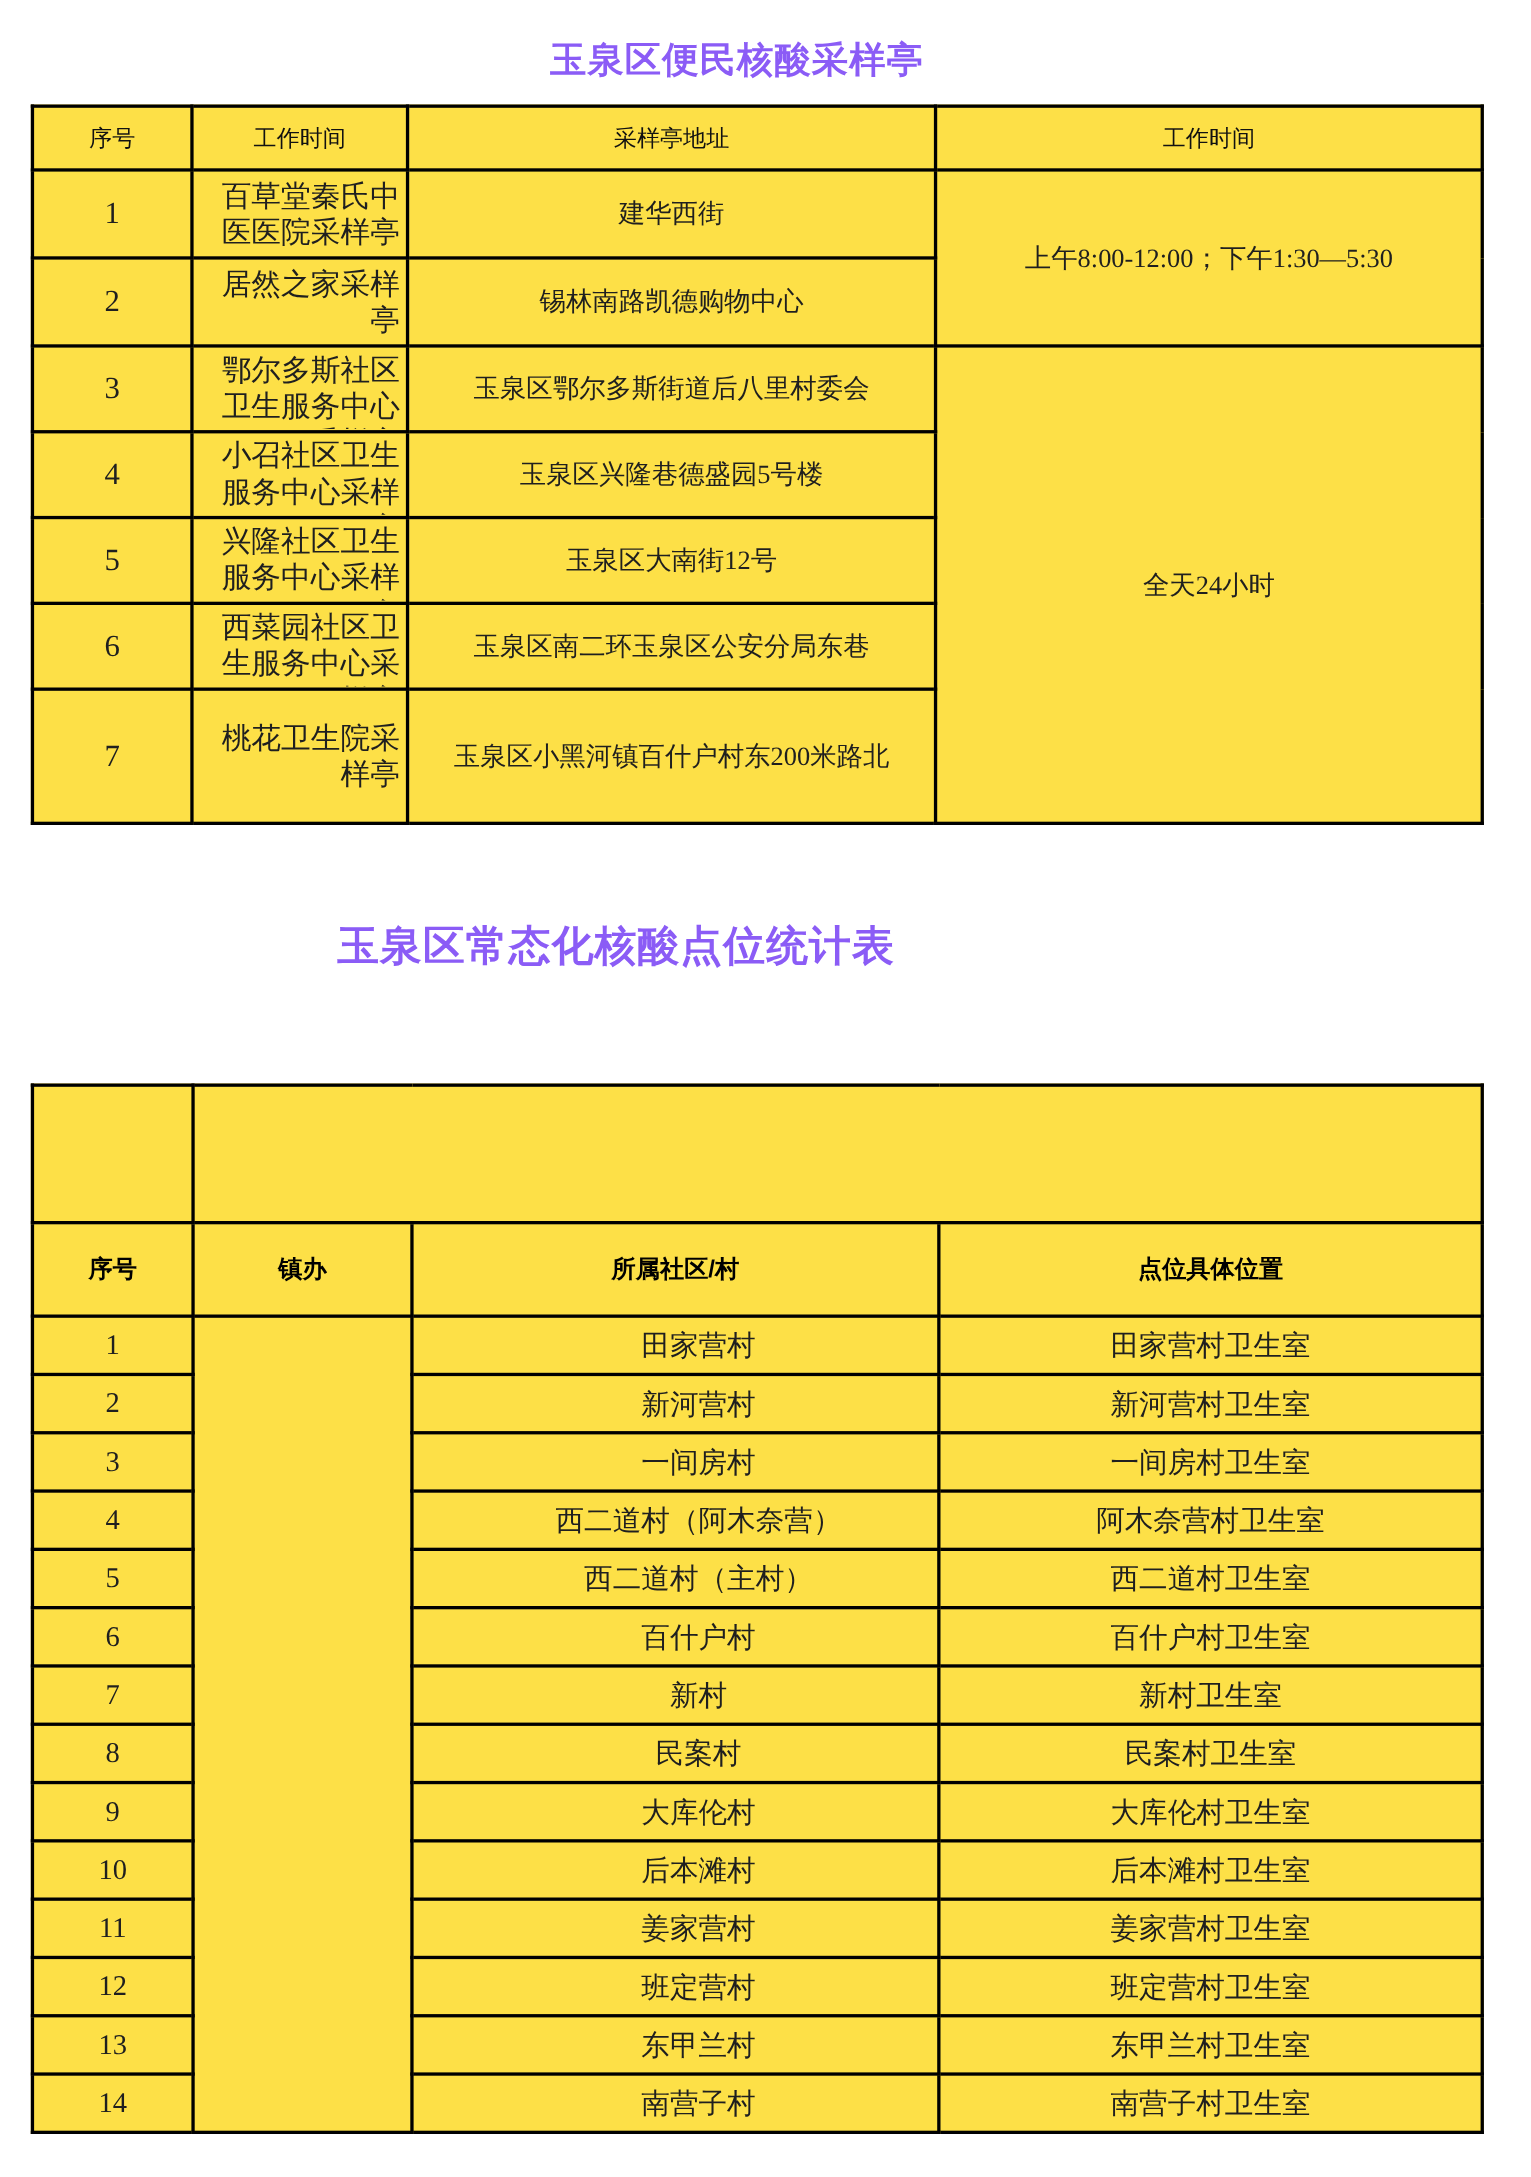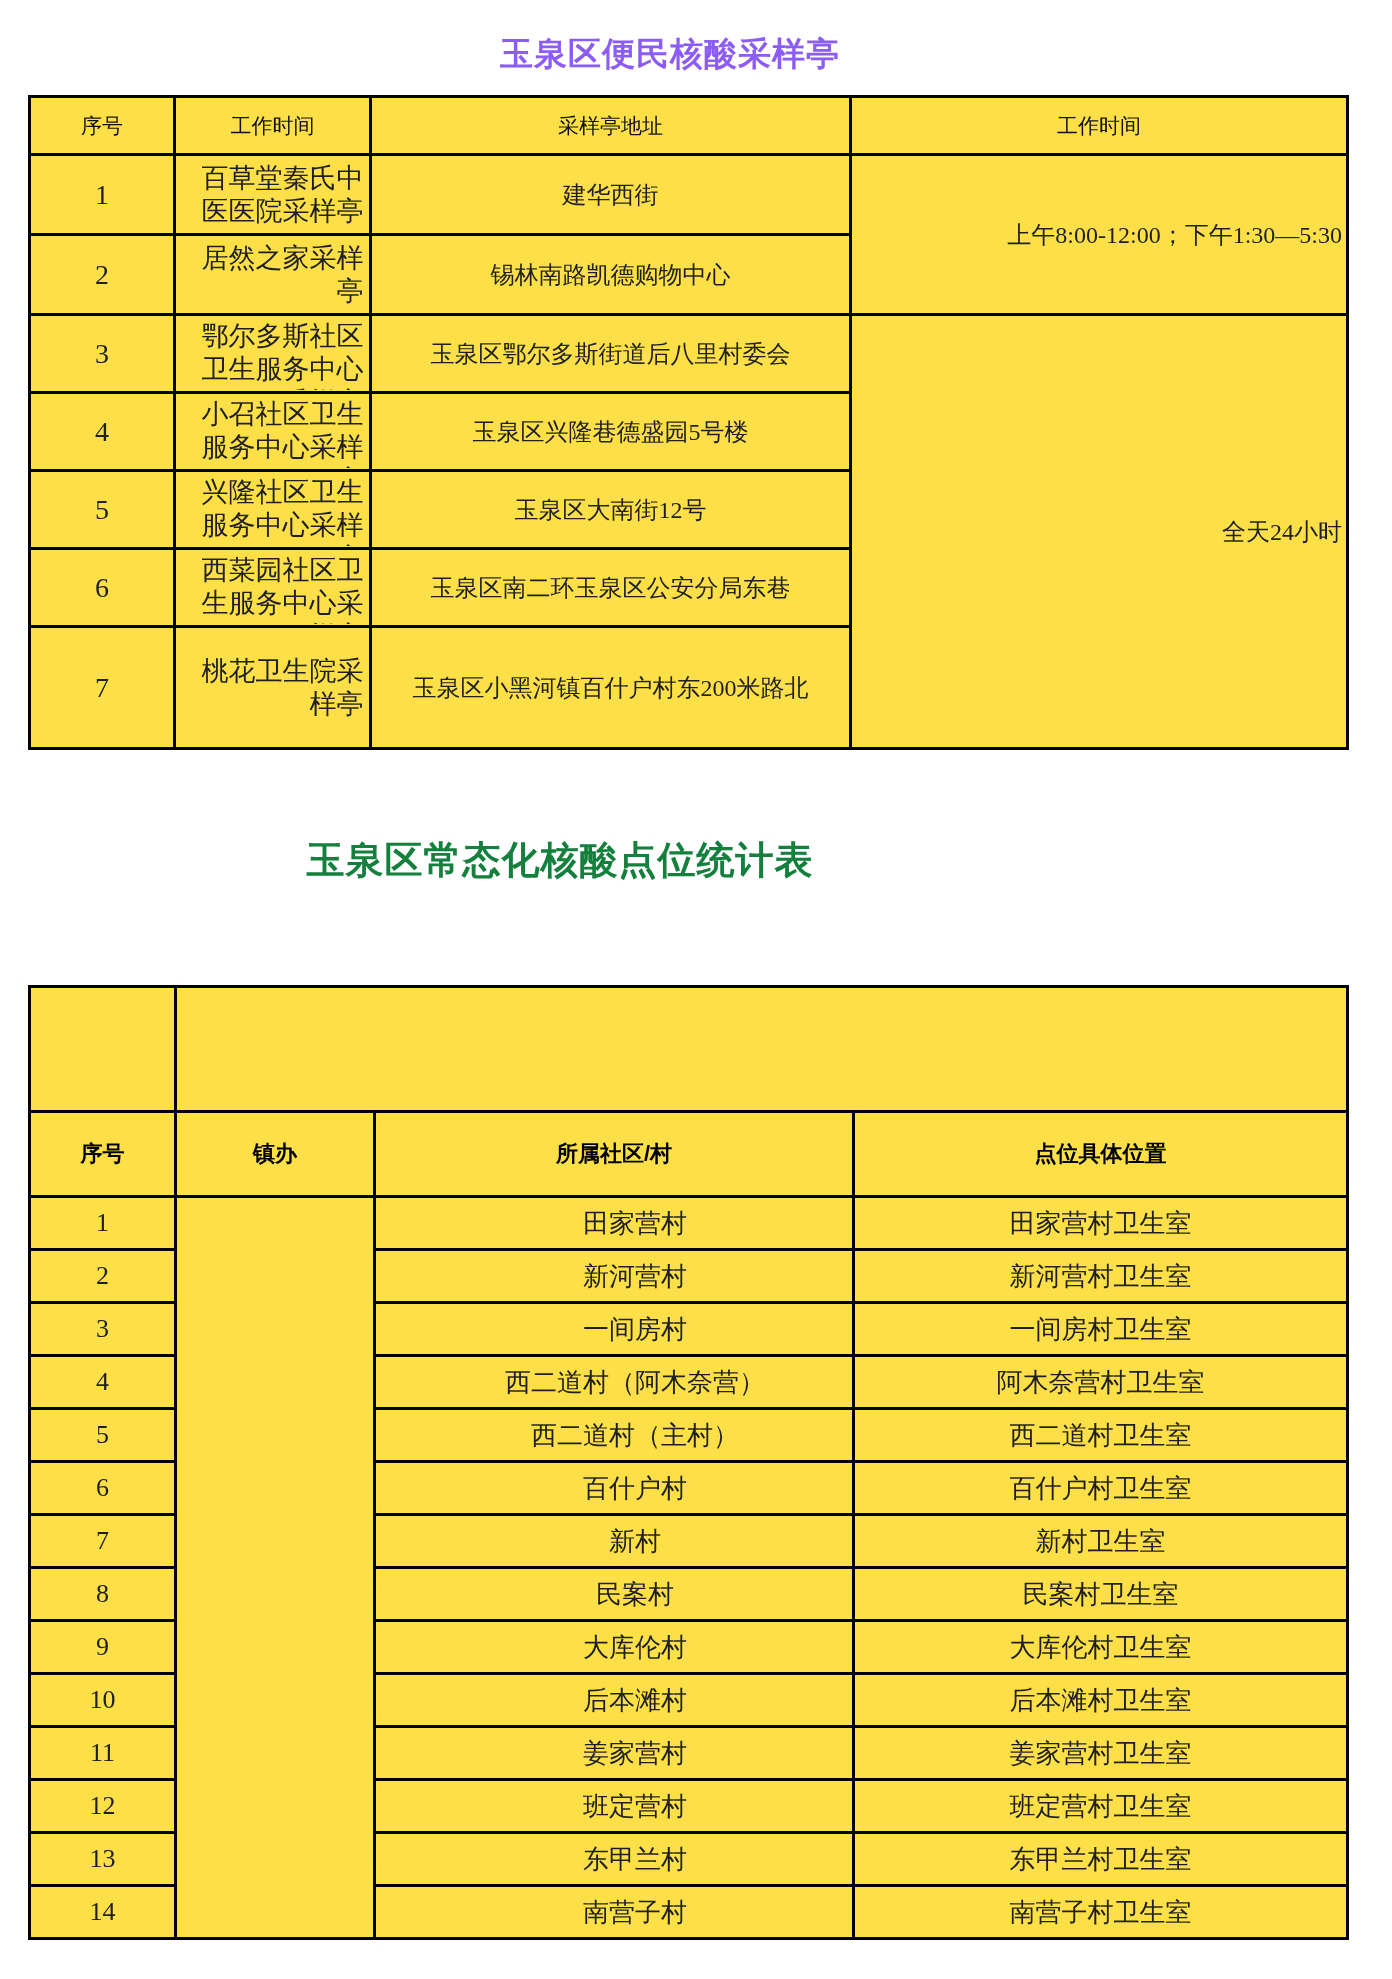--- a/index.html
+++ b/index.html
@@ -9,39 +9,39 @@
     font-family:"Liberation Serif","DejaVu Serif",serif;
     color:#1f1f1f; overflow:hidden;
   }
   .title1 {
     position:absolute; top:32px; left:0; width:1340px;
     text-align:center; font-size:33px; font-weight:bold; color:#8b5cf6;
     font-family:"Liberation Serif","DejaVu Serif",serif; letter-spacing:1px;
   }
   .title2 {
     position:absolute; top:835px; left:0; width:1120px;
-    text-align:center; font-size:38px; font-weight:bold; color:#15803d;
+    text-align:center; font-size:38px; font-weight:bold; color:#8b5cf6;
     font-family:"Liberation Sans","DejaVu Sans",sans-serif; letter-spacing:1px;
   }
   table.grid {
     position:absolute; left:28px; border-collapse:collapse; table-layout:fixed;
     background:#fde047;
   }
   table.grid td, table.grid th {
     border:3px solid #000; text-align:center; vertical-align:middle;
     overflow:hidden; padding:0 4px;
   }
   #booth-table { top:95px; width:1318px; }
   #booth-table th {
     font-weight:normal; font-size:21px; color:#111; height:58px;
   }
   #booth-table td.no   { font-size:28px; }
   #booth-table td.name { font-size:27px; }
   #booth-table td.addr { font-size:24px; }
-  #booth-table td.time { font-size:24px;text-align:right; }
+  #booth-table td.time { font-size:24px; }
   .nm { width:182px; margin:0 auto; line-height:33px; word-break:break-all;text-align:right; }
   td.clip3 { vertical-align:top; }
   td.clip3 .nm { height:73px; overflow:hidden; padding-top:3px; }
   .ad { max-width:436px; margin:0 auto; line-height:34px; word-break:break-all; }
   #stats-table { top:985px; width:1318px; }
   #stats-table th {
     font-family:"Liberation Sans","DejaVu Sans",sans-serif;
     font-weight:bold; font-size:22px; color:#000; height:85px;
   }
   #stats-table tr.blank-row td { height:125px; }

